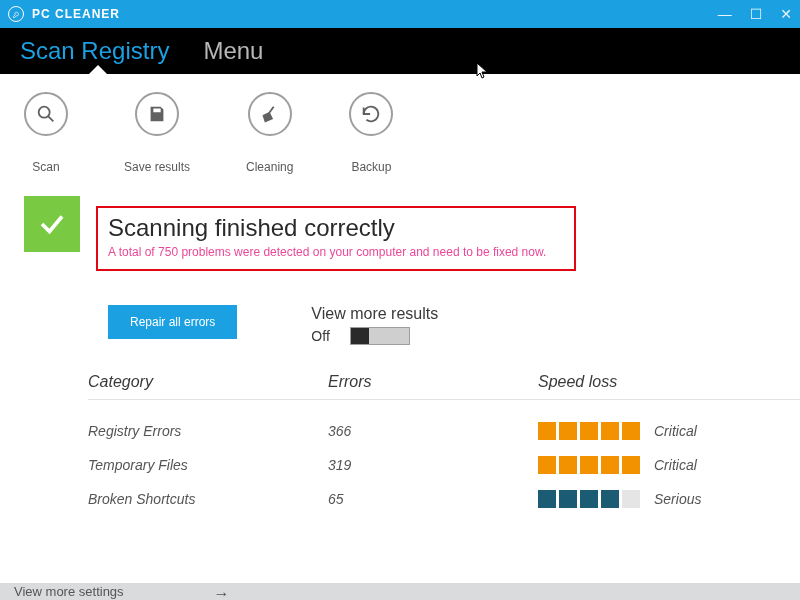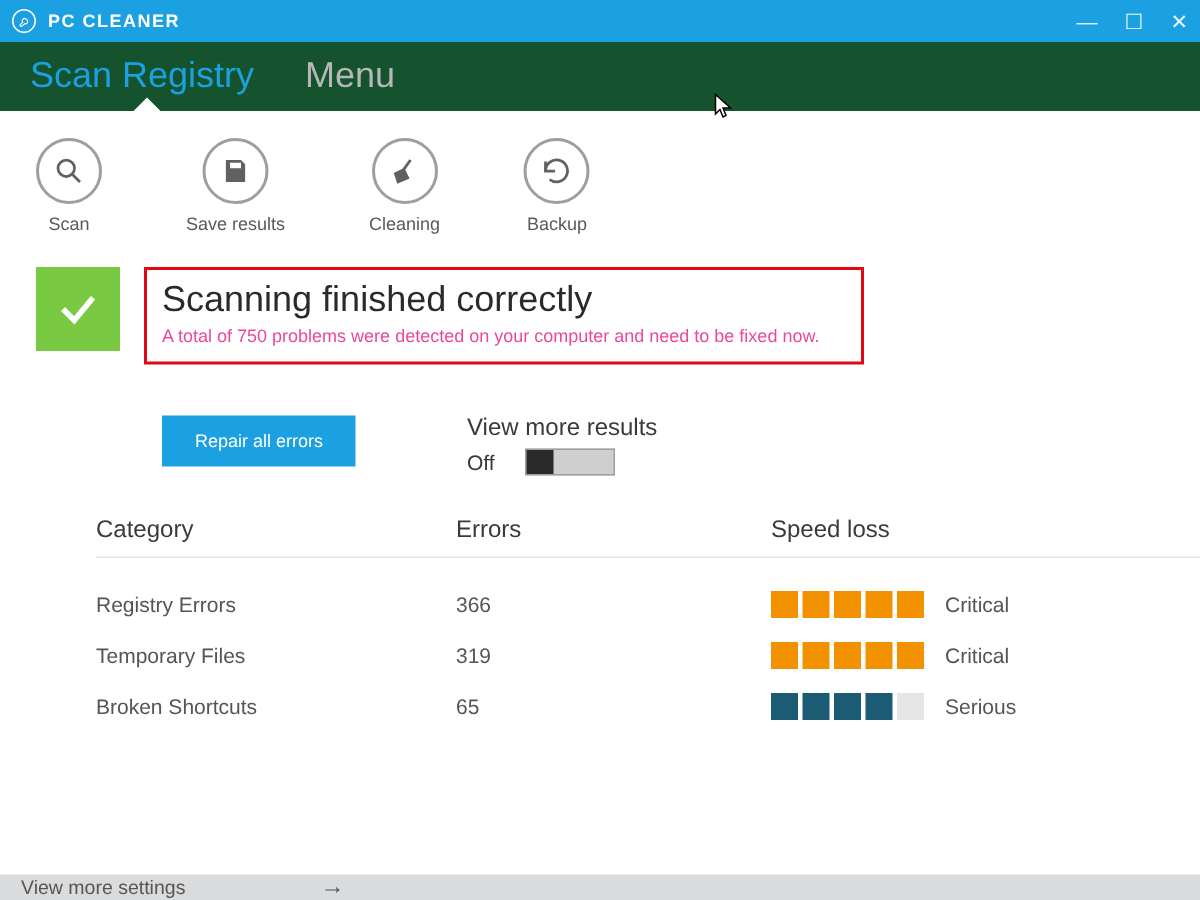--- a/index.html
+++ b/index.html
@@ -3,43 +3,43 @@
 <meta charset="utf-8">
 <style>
 * { margin: 0; padding: 0; box-sizing: border-box; font-family: "Segoe UI", Arial, sans-serif; }
 body { width: 800px; height: 600px; background: #fff; overflow: hidden; position: relative; }
 .titlebar { height: 28px; background: #1ba0e1; display: flex; align-items: center; padding: 0 8px; color: #fff; font-size: 12px; }
 .titlebar .app-icon { width: 16px; height: 16px; border: 1.5px solid #fff; border-radius: 50%; display: flex; align-items: center; justify-content: center; margin-right: 8px; }
 .titlebar .app-icon svg { width: 9px; height: 9px; }
 .titlebar .title { letter-spacing: 1px; flex: 1; font-weight: bold; }
 .titlebar .win-controls { display: flex; gap: 18px; font-size: 14px; }
 .titlebar .win-controls span { cursor: pointer; opacity: .9; }
-.nav { height: 46px; background: #14532d; display: flex; align-items: center; padding: 0 20px; position: relative; }
+.nav { height: 46px; background: #000000; display: flex; align-items: center; padding: 0 20px; position: relative; }
 .nav .tab { font-size: 24px; font-weight: 300; margin-right: 34px; color: #b7b7b7; cursor: pointer; }
 .nav .tab.active { color: #1ba0e1; }
 .nav .notch { position: absolute; bottom: -1px; left: 88px; width: 0; height: 0; border-left: 10px solid transparent; border-right: 10px solid transparent; border-bottom: 10px solid #fff; }
 .toolbar { display: flex; gap: 56px; padding: 18px 24px 22px; }
-.tool { display: flex; flex-direction: column; align-items: center; gap: 6px; cursor: pointer; }
+.tool { display: flex; flex-direction: column; align-items: center; gap: 24px; cursor: pointer; }
 .tool .circ { width: 44px; height: 44px; border: 2px solid #9e9e9e; border-radius: 50%; display: flex; align-items: center; justify-content: center; color: #616161; }
 .tool .circ svg { width: 22px; height: 22px; }
 .tool .lbl { font-size: 12px; color: #5a5a5a; }
 .status-row { display: flex; align-items: flex-start; gap: 16px; padding: 0 24px; }
 .chk-box { width: 56px; height: 56px; background: #7ac943; display: flex; align-items: center; justify-content: center; }
 .chk-box svg { width: 30px; height: 30px; stroke: #fff; stroke-width: 3; fill: none; }
-.status-msg { border: 2px solid #e30613; padding: 6px 28px 10px 10px; }
+.status-msg { border: 2px solid #e30613; padding: 6px 28px 10px 10px; margin-top: 10px; }
 .status-msg h2 { font-size: 24px; font-weight: 300; color: #2a2a2a; }
 .status-msg p { font-size: 12px; color: #ec4899; margin-top: 3px; }
 .controls-row { display: flex; align-items: flex-start; margin: 34px 0 0 108px; gap: 74px; }
 .btn-repair { background: #1ba0e1; color: #fff; border: none; font-size: 12px; font-weight: 300; padding: 10px 22px; cursor: pointer; }
 .view-more { font-size: 16px; color: #3a3a3a; font-weight: 300; }
 .toggle-row { display: flex; align-items: center; gap: 20px; margin-top: 4px; }
 .toggle-lbl { font-size: 14px; color: #3a3a3a; }
 .toggle { width: 60px; height: 18px; border: 1px solid #9e9e9e; background: #cfcfcf; position: relative; cursor: pointer; }
 .toggle .knob { position: absolute; left: 0; top: 0; width: 18px; height: 16px; background: #2a2a2a; }
-.tbl { margin-left: 64px; margin-top: 28px; }
+.tbl { margin-left: 88px; margin-top: 28px; font-style: italic; }
 .tbl .hdr, .tbl .row { display: grid; grid-template-columns: 240px 210px 1fr; align-items: center; }
 .tbl .hdr { font-size: 16px; color: #3a3a3a; padding-bottom: 8px; border-bottom: 1px solid #e2e2e2; margin-bottom: 14px; }
 .tbl .row { font-size: 14px; color: #555; padding: 8px 0; }
 .speed { display: flex; align-items: center; gap: 14px; }
 .blocks { display: flex; gap: 3px; }
 .blk { width: 18px; height: 18px; background: #e5e5e5; }
 .blk.orange { background: #f39200; }
 .blk.teal { background: #1b5b73; }
 .sev { font-size: 14px; color: #555; }
 .footer { position: absolute; bottom: 0; left: 0; right: 0; height: 17px; background: #d9dbdc; display: flex; align-items: center; padding: 0 14px; font-size: 13px; color: #555; }

